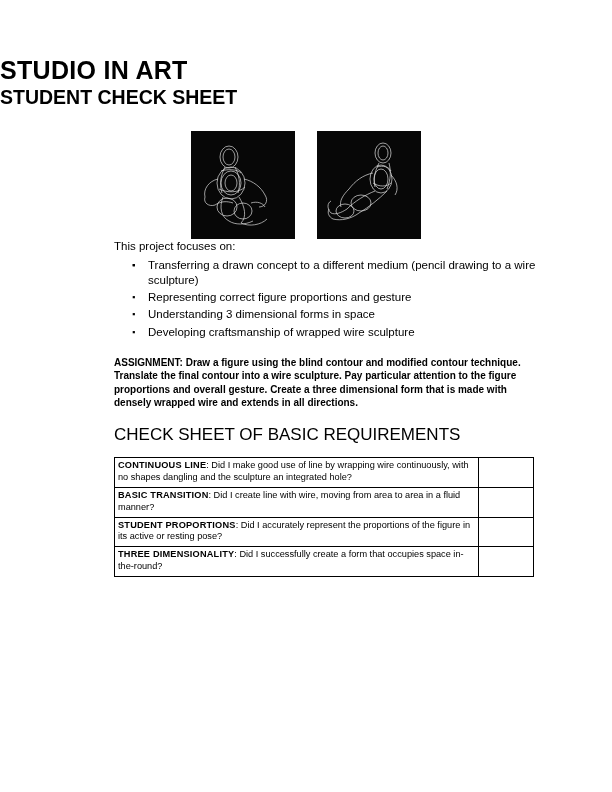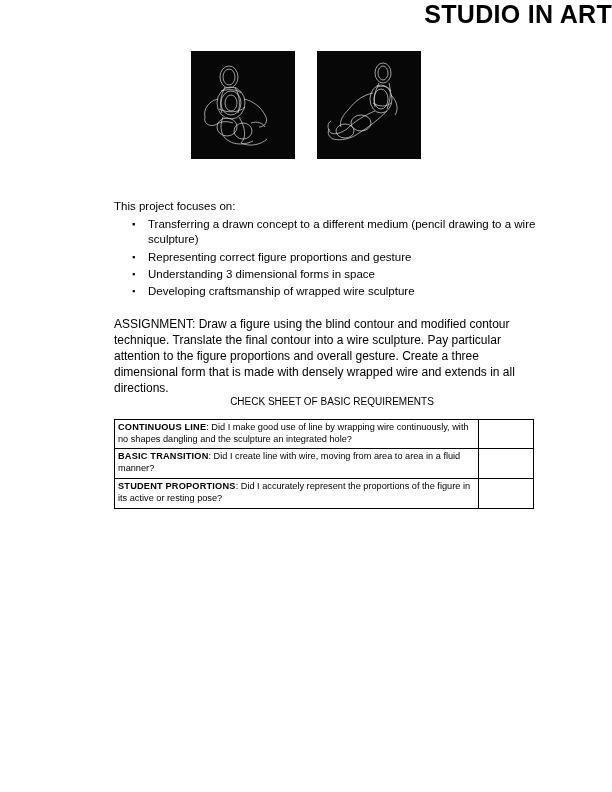--- a/index.html
+++ b/index.html
@@ -18,21 +18,22 @@
   .page {
     width: 612px;
     height: 792px;
     position: relative;
     box-sizing: border-box;
     padding: 0;
   }
 
   
   .title-block {
-    text-align: right;
+    text-align: left;
+    margin-top: 56px;
   }
   .title-main {
     font-size: 25px;
     font-weight: bold;
     letter-spacing: 0.3px;
     line-height: 1.15;
   }
   .title-sub1 {
     font-size: 19.5px;
     font-weight: bold;
@@ -65,21 +66,20 @@
   }
 
   
   .body-wrap {
     margin: 0 auto;
     width: 436px;
     padding-left: 52px;
     box-sizing: content-box;
   }
   .focus-intro {
-    margin-top: 40px;
     font-size: 11.5px;
     line-height: 1.25;
   }
   ul.bullets {
     list-style: none;
     margin: 4px 0 0 0;
     padding: 0;
   }
   ul.bullets li {
     font-size: 11.5px;
@@ -90,27 +90,28 @@
   }
   ul.bullets li .bul {
     position: absolute;
     left: 18px;
     top: 0;
     font-size: 9px;
     line-height: 1.6;
   }
   .assignment {
     margin-top: 16px;
-    font-size: 12px;
+    font-size: 10px;
     line-height: 1.34;
     width: 432px;
+    font-weight: bold;
   }
   .check-heading {
-    text-align: center;
-    font-size: 10px;
+    margin-top: 16px;
+    font-size: 17px;
     width: 436px;
   }
 
   
   .req-table {
     margin: 12px 0 0 0;
     border-collapse: collapse;
     width: 420px;
     table-layout: fixed;
   }
@@ -129,20 +130,21 @@
     letter-spacing: 0.2px;
   }
 </style>
 </head>
 <body>
 
 <div class="page">
 
   <div class="title-block">
     <div class="title-main">STUDIO IN ART</div>
+    <div class="title-sub2">STUDENT CHECK SHEET</div>
   </div>
 
   <div class="images-row">
     <div class="photo">
       <svg width="104" height="108" viewBox="0 0 104 108" aria-hidden="true">
         <rect x="0" y="0" width="104" height="108" fill="#070707"></rect>
         <g stroke="#e8e8e8" stroke-width="0.7" fill="none" opacity="0.95">
           <ellipse cx="38" cy="26" rx="9" ry="11"></ellipse>
           <ellipse cx="38" cy="26" rx="6" ry="8"></ellipse>
           <path d="M34 36 C30 44, 28 52, 31 62"></path>
@@ -238,17 +240,23 @@
             <span class="req-label">BASIC TRANSITION</span><span>: Did I create line with wire, moving from area to area in a fluid manner?</span>
           </td>
           <td class="check-col"></td>
         </tr>
         <tr>
           <td>
             <span class="req-label">STUDENT PROPORTIONS</span><span>:  Did I accurately represent the proportions of the figure in its active or resting pose?</span>
           </td>
           <td class="check-col"></td>
         </tr>
+        <tr>
+          <td>
+            <span class="req-label">THREE DIMENSIONALITY</span><span>: Did I successfully create a form that occupies space in-the-round?</span>
+          </td>
+          <td class="check-col"></td>
+        </tr>
       </tbody>
     </table>
 
   </div>
 </div>
 
 </body></html>

